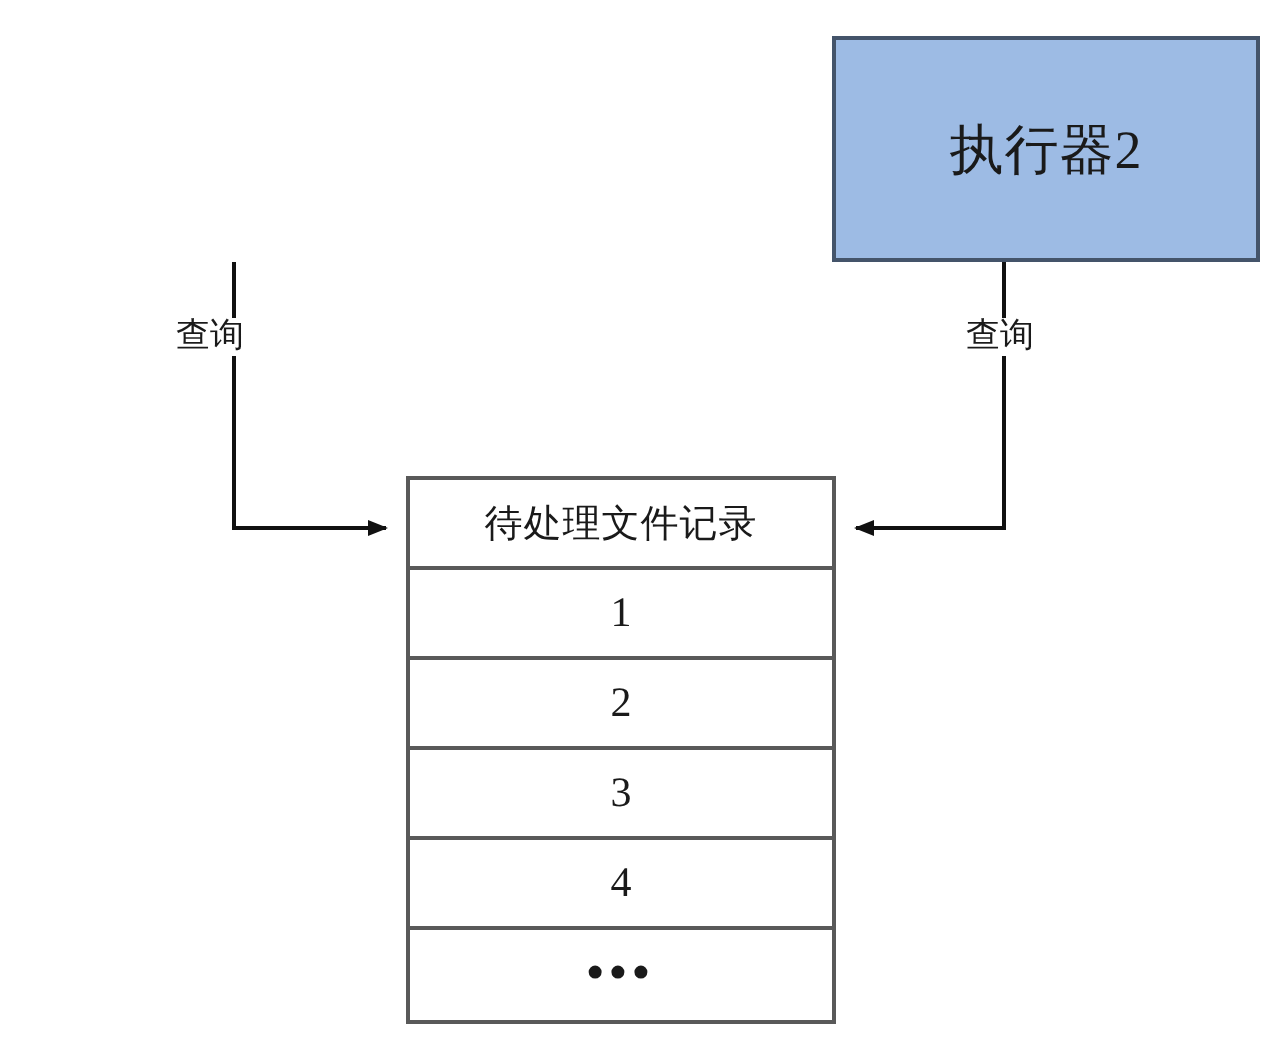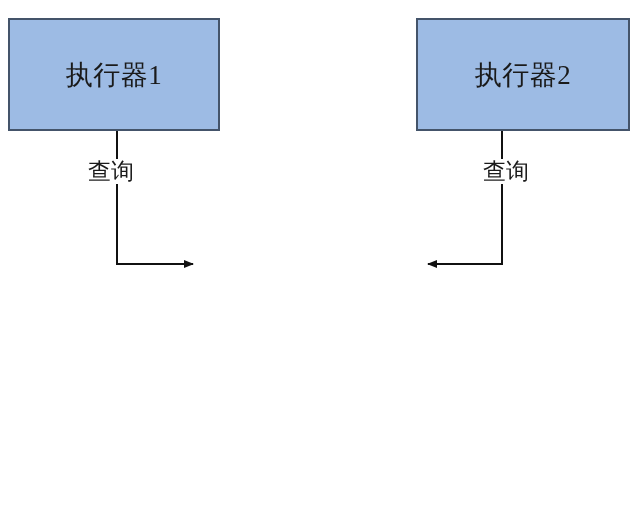--- a/index.html
+++ b/index.html
@@ -36,21 +36,21 @@
     letter-spacing: 0.5px;
     white-space: nowrap;
   }
   #exec-box-1 { left: 8px;   top: 18px; width: 212px; height: 113px; }
   #exec-box-2 { left: 416px; top: 18px; width: 214px; height: 113px; }
 
   
   .edge-label {
     position: absolute;
     font-family: "Liberation Serif", "DejaVu Serif", serif;
-    font-size: 23px;
+    font-size: 17px;
     color: #1a1a1a;
     white-space: nowrap;
     background: #ffffff;
     padding: 0 2px;
     line-height: 1.1;
   }
   #edge-label-left  { left: 86px;  top: 159px; }
   #edge-label-right { left: 481px; top: 159px; }
 
   
@@ -112,26 +112,43 @@
       <marker id="arrow-left" markerWidth="10" markerHeight="10" refX="9" refY="4" orient="auto" markerUnits="userSpaceOnUse">
         <path d="M0,0 L10,4 L0,8 z" fill="#111111"></path>
       </marker>
     </defs>
 
     <path d="M117,131 L117,264 L193,264" fill="none" stroke="#111111" stroke-width="2" marker-end="url(#arrow-right)"></path>
 
     <path d="M502,131 L502,264 L428,264" fill="none" stroke="#111111" stroke-width="2" marker-end="url(#arrow-left)"></path>
   </svg>
 
-  <div class="exec-box" id="exec-box-1">
-    <span class="exec-label">执行器1</span>
-  </div>
 
   <div class="exec-box" id="exec-box-2">
     <span class="exec-label">执行器2</span>
   </div>
 
   <div class="edge-label" id="edge-label-left">查询</div>
 
   <div class="edge-label" id="edge-label-right">查询</div>
 
+  <div id="records-table">
+    <div class="table-row" id="table-header-row">
+      <span class="cell-text">待处理文件记录</span>
+    </div>
+    <div class="table-row">
+      <span class="cell-text">1</span>
+    </div>
+    <div class="table-row">
+      <span class="cell-text">2</span>
+    </div>
+    <div class="table-row">
+      <span class="cell-text">3</span>
+    </div>
+    <div class="table-row">
+      <span class="cell-text">4</span>
+    </div>
+    <div class="table-row ellipsis-cell">
+      <span class="cell-text">•••</span>
+    </div>
+  </div>
 
 </div>
 
 </body></html>

